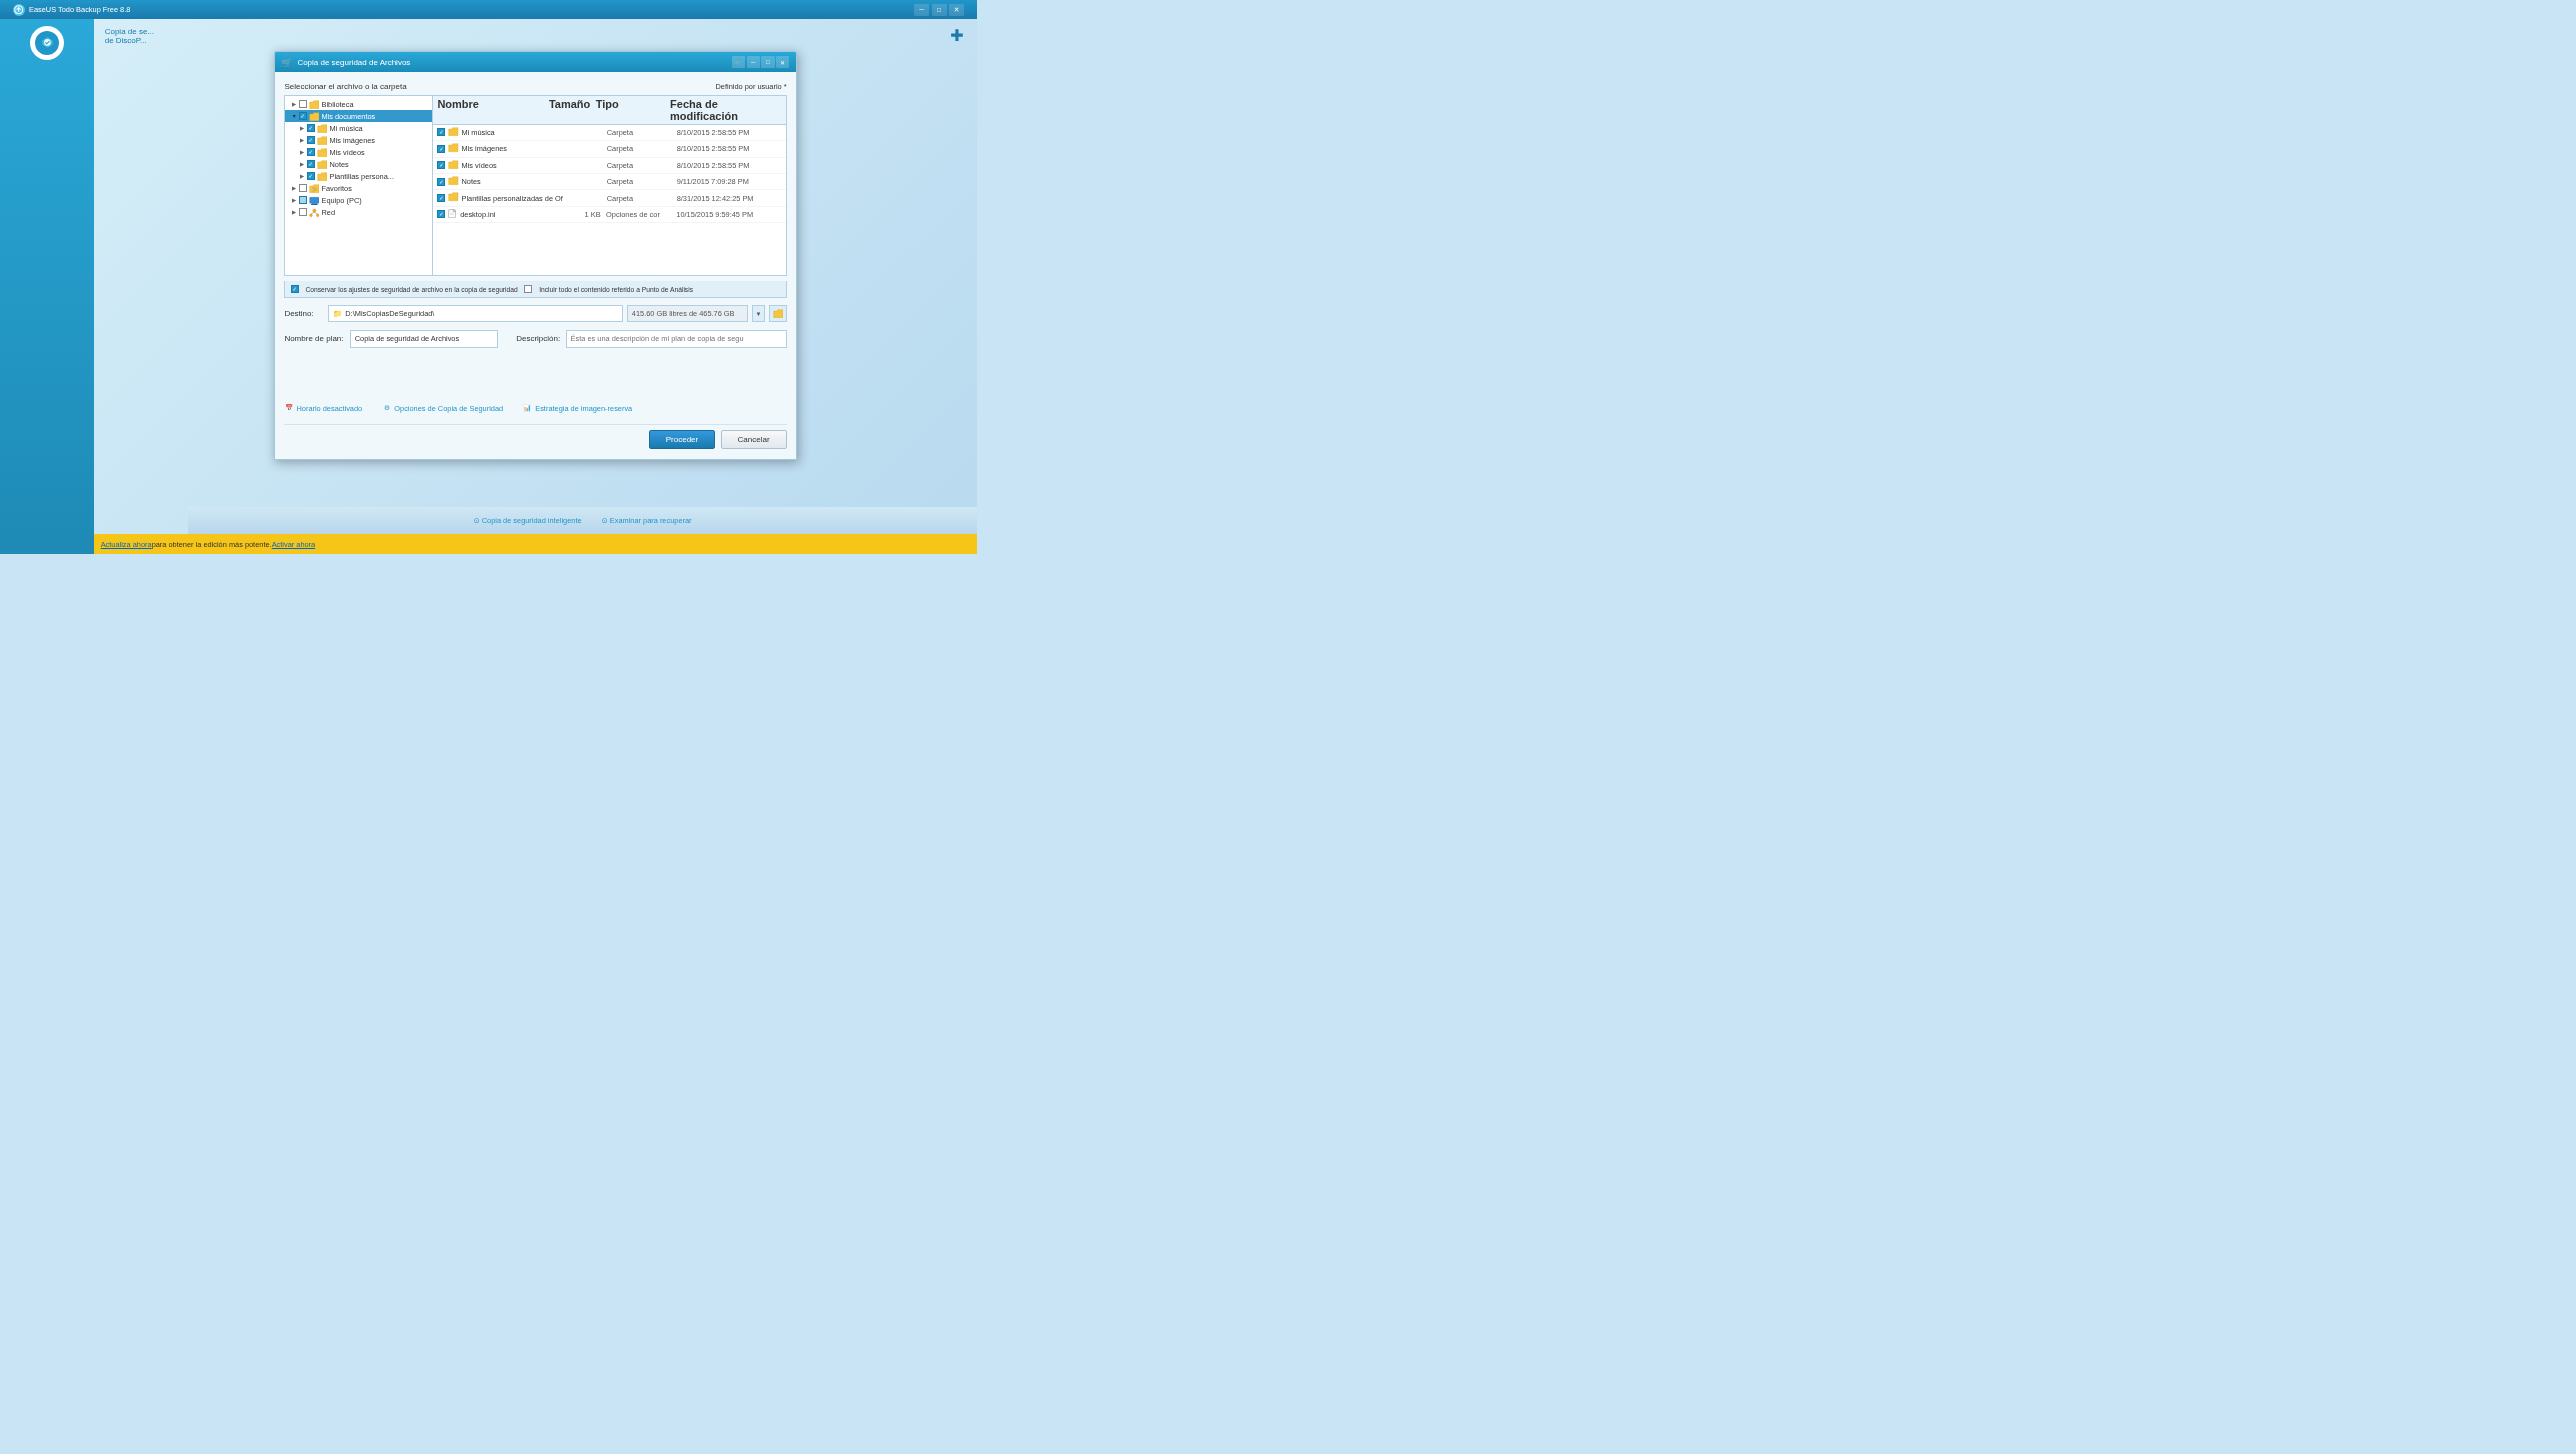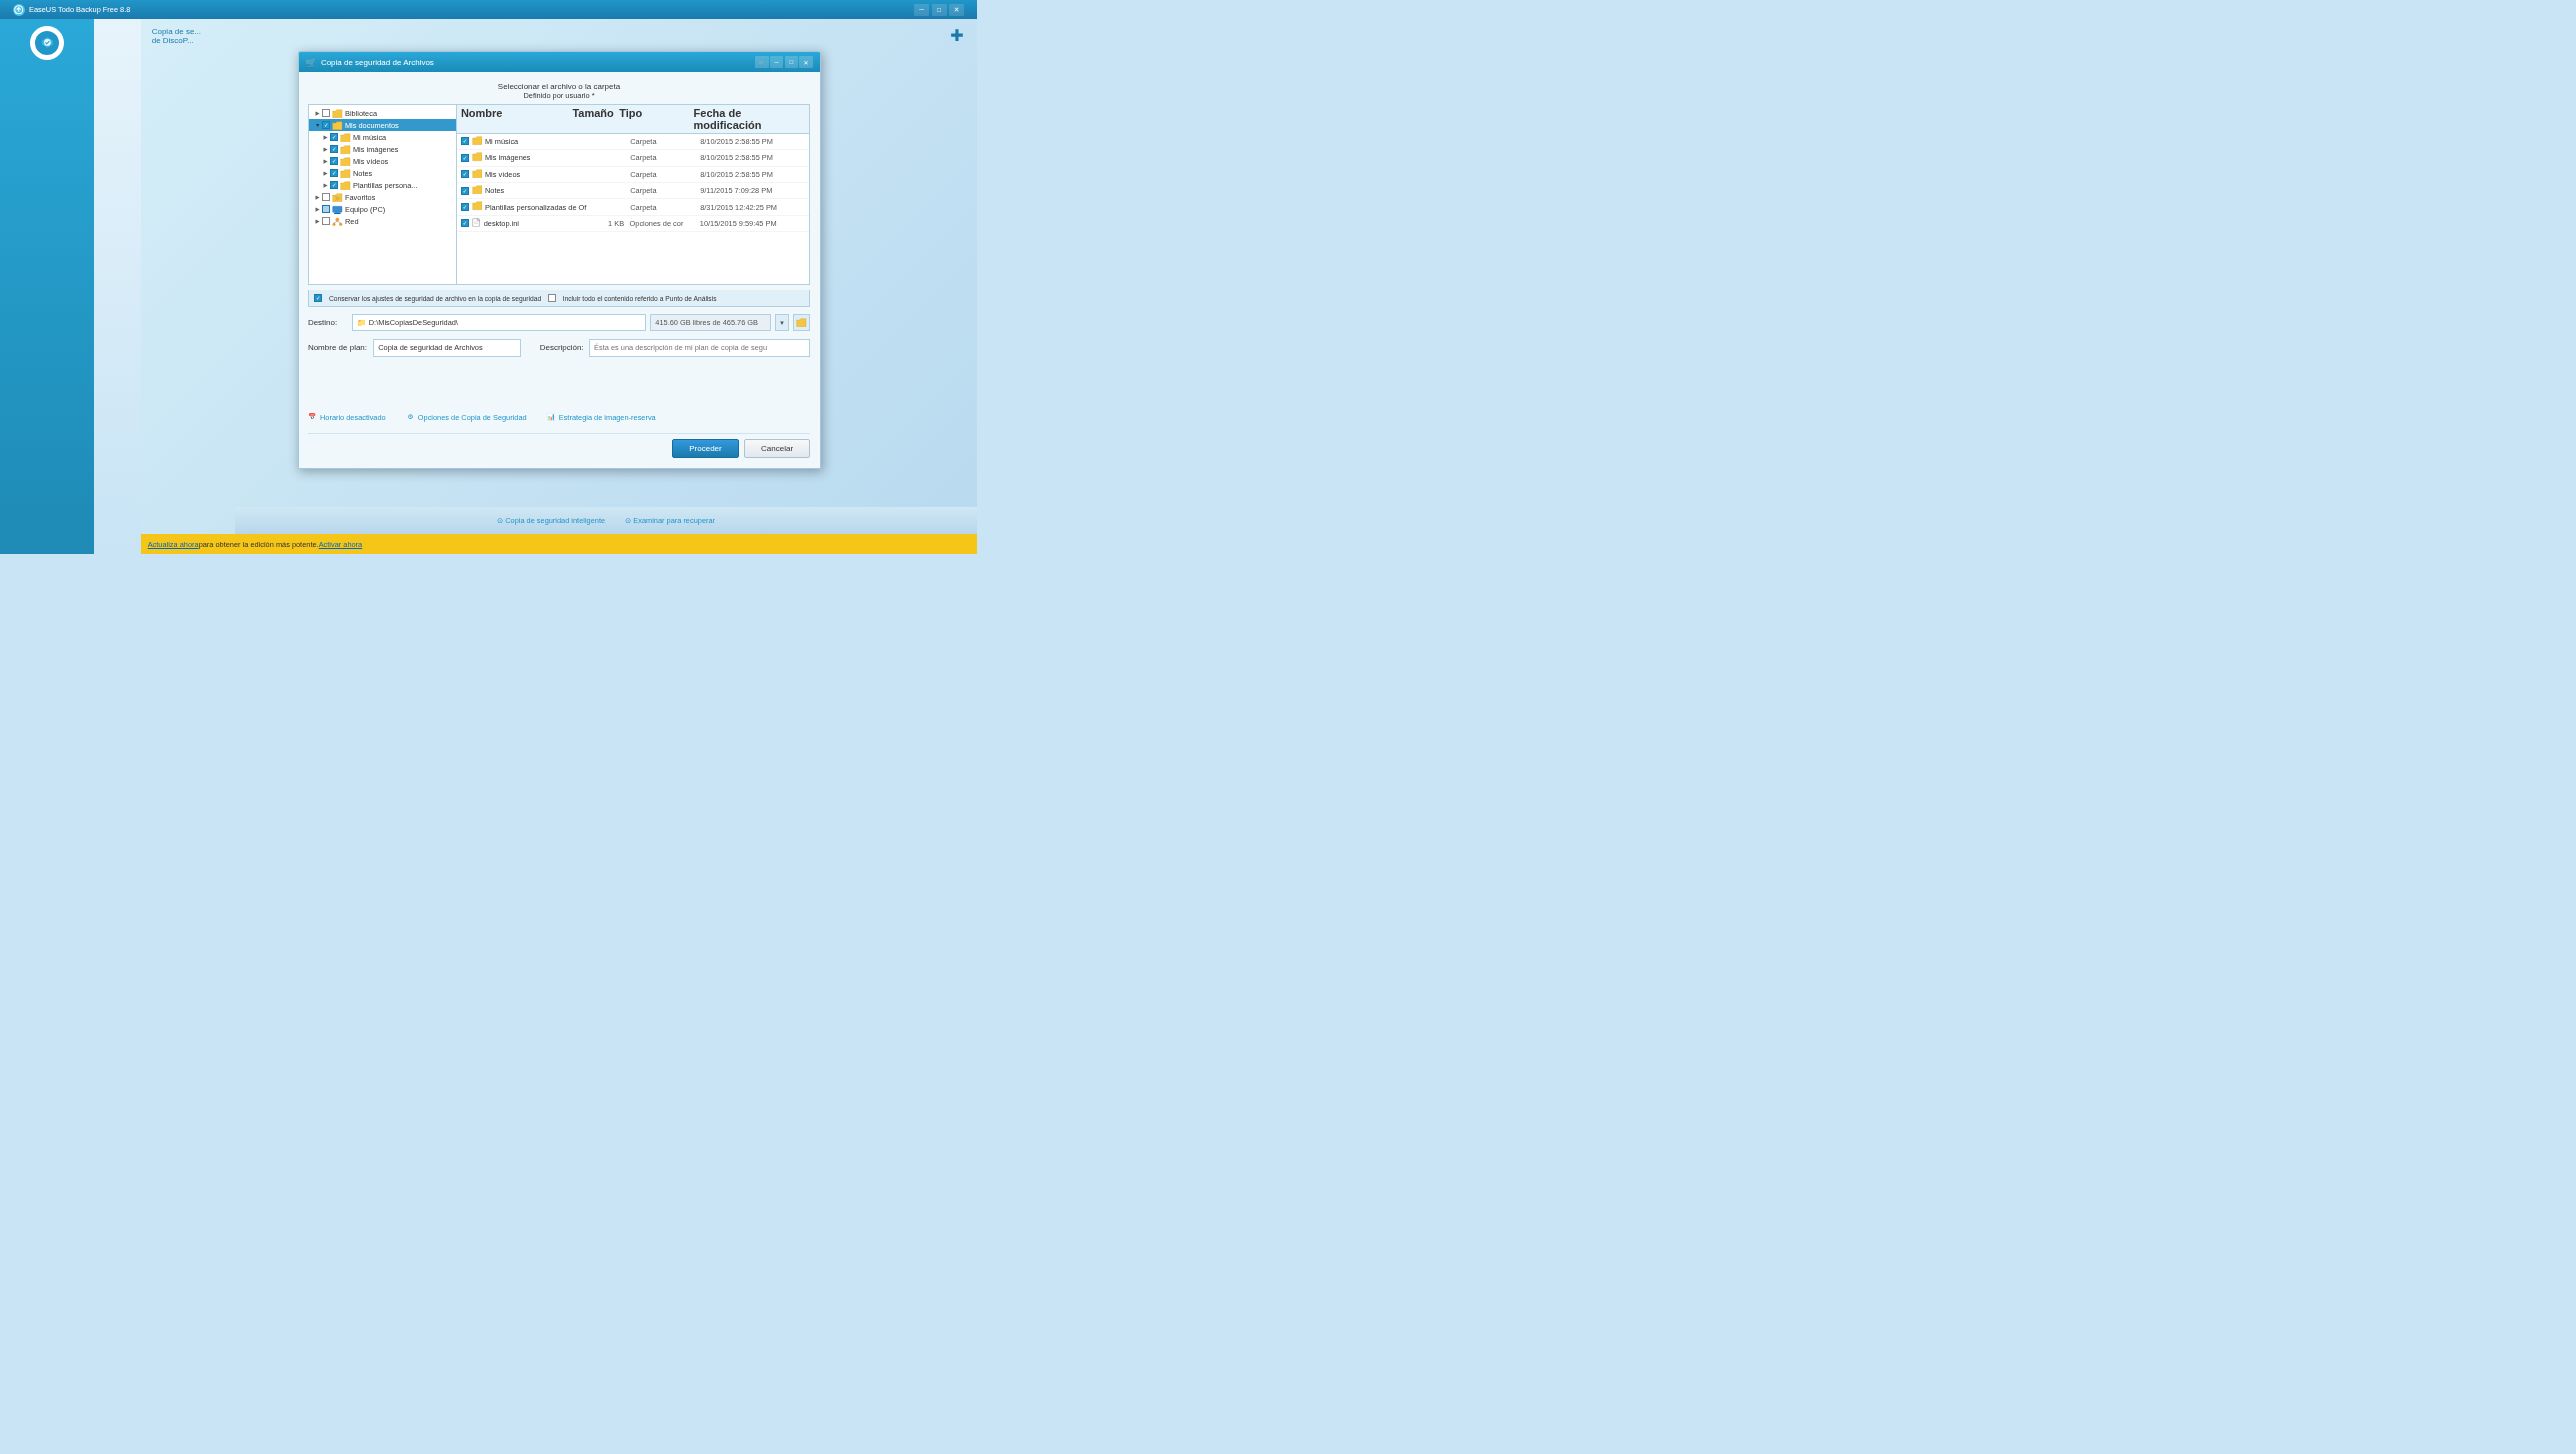--- a/index.html
+++ b/index.html
@@ -64,21 +64,20 @@
       align-items: center;
       justify-content: center;
       border-radius: 1.3px;
     }
 
     
     .app-body {
       display: flex;
       height: calc(100% - 19px);
       position: relative;
-      gap: 47px;
     }
 
     
     .app-sidebar {
       width: 94px;
       background: linear-gradient(180deg, #2aa8d8 0%, #1e8ab5 100%);
       display: flex;
       flex-direction: column;
       align-items: center;
       padding-top: 6.7px;
@@ -214,21 +213,20 @@
     .dialog-body {
       padding: 9.4px;
     }
 
     
     .file-selector-header {
       display: flex;
       justify-content: space-between;
       align-items: center;
       margin-bottom: 4px;
-      flex-direction: column;
     }
 
     .file-selector-label {
       color: #333;
       font-size: 8px;
     }
 
     .user-defined-btn {
       color: #333;
       font-size: 7.4px;

